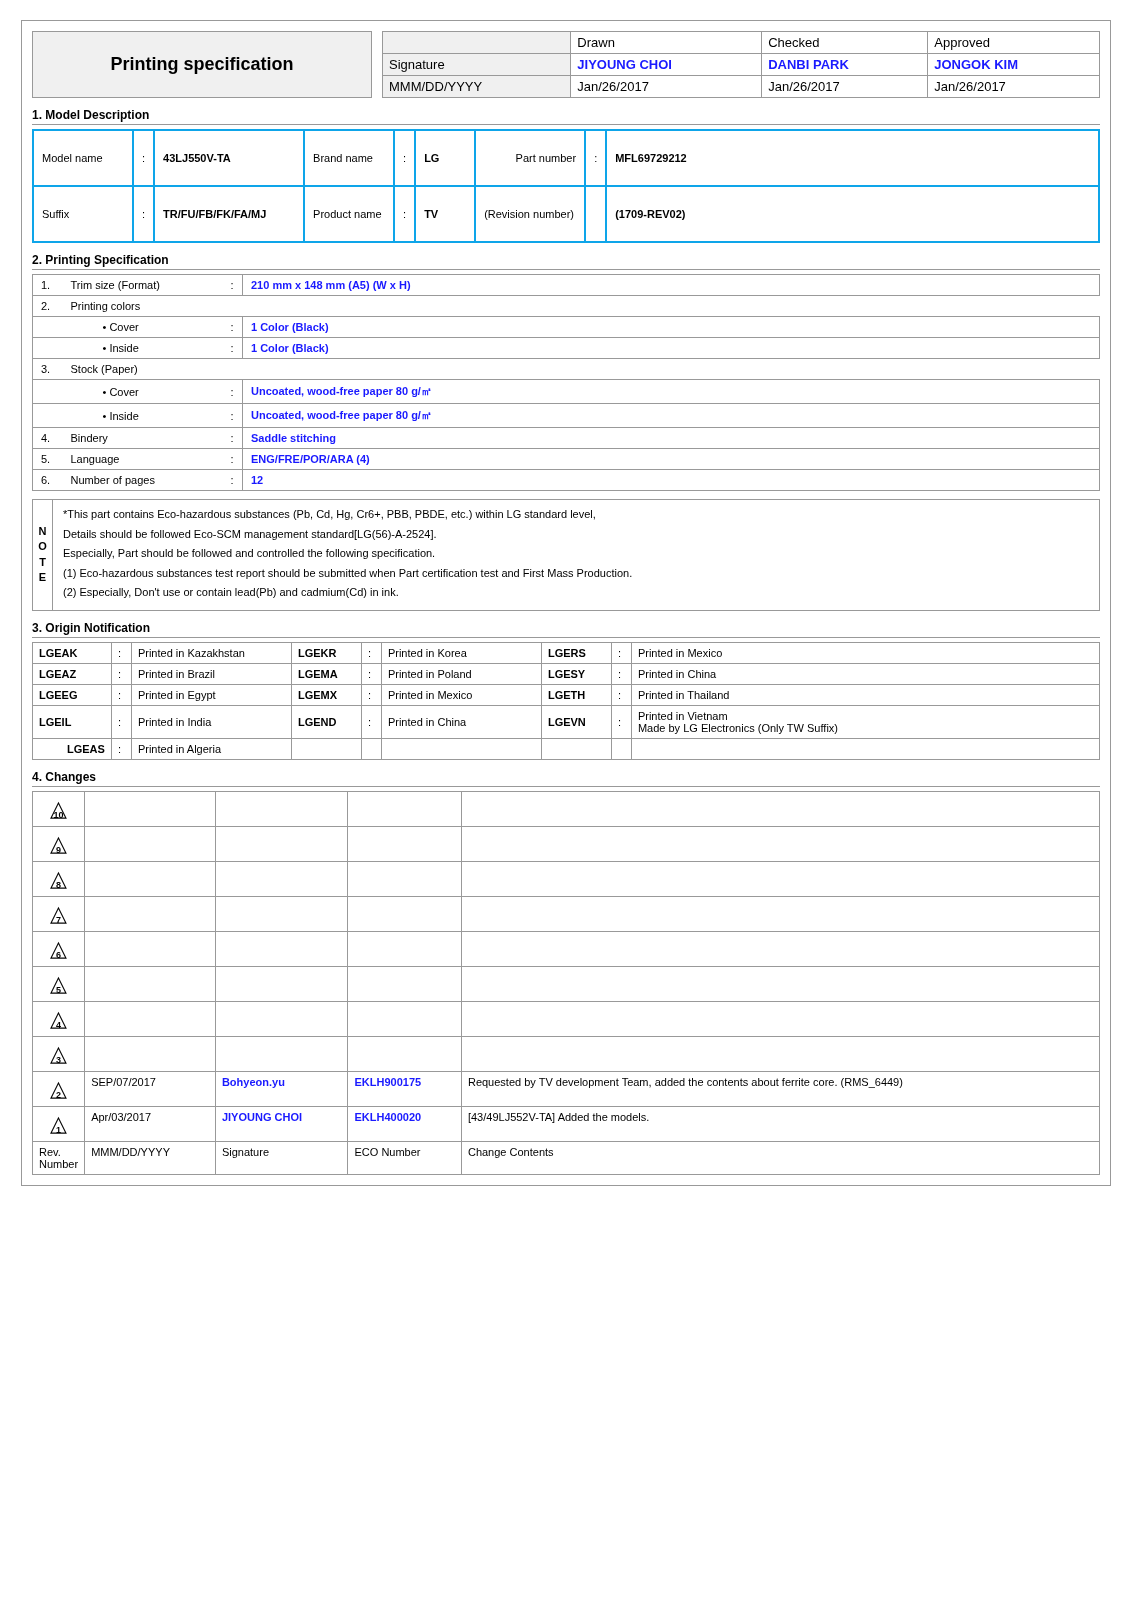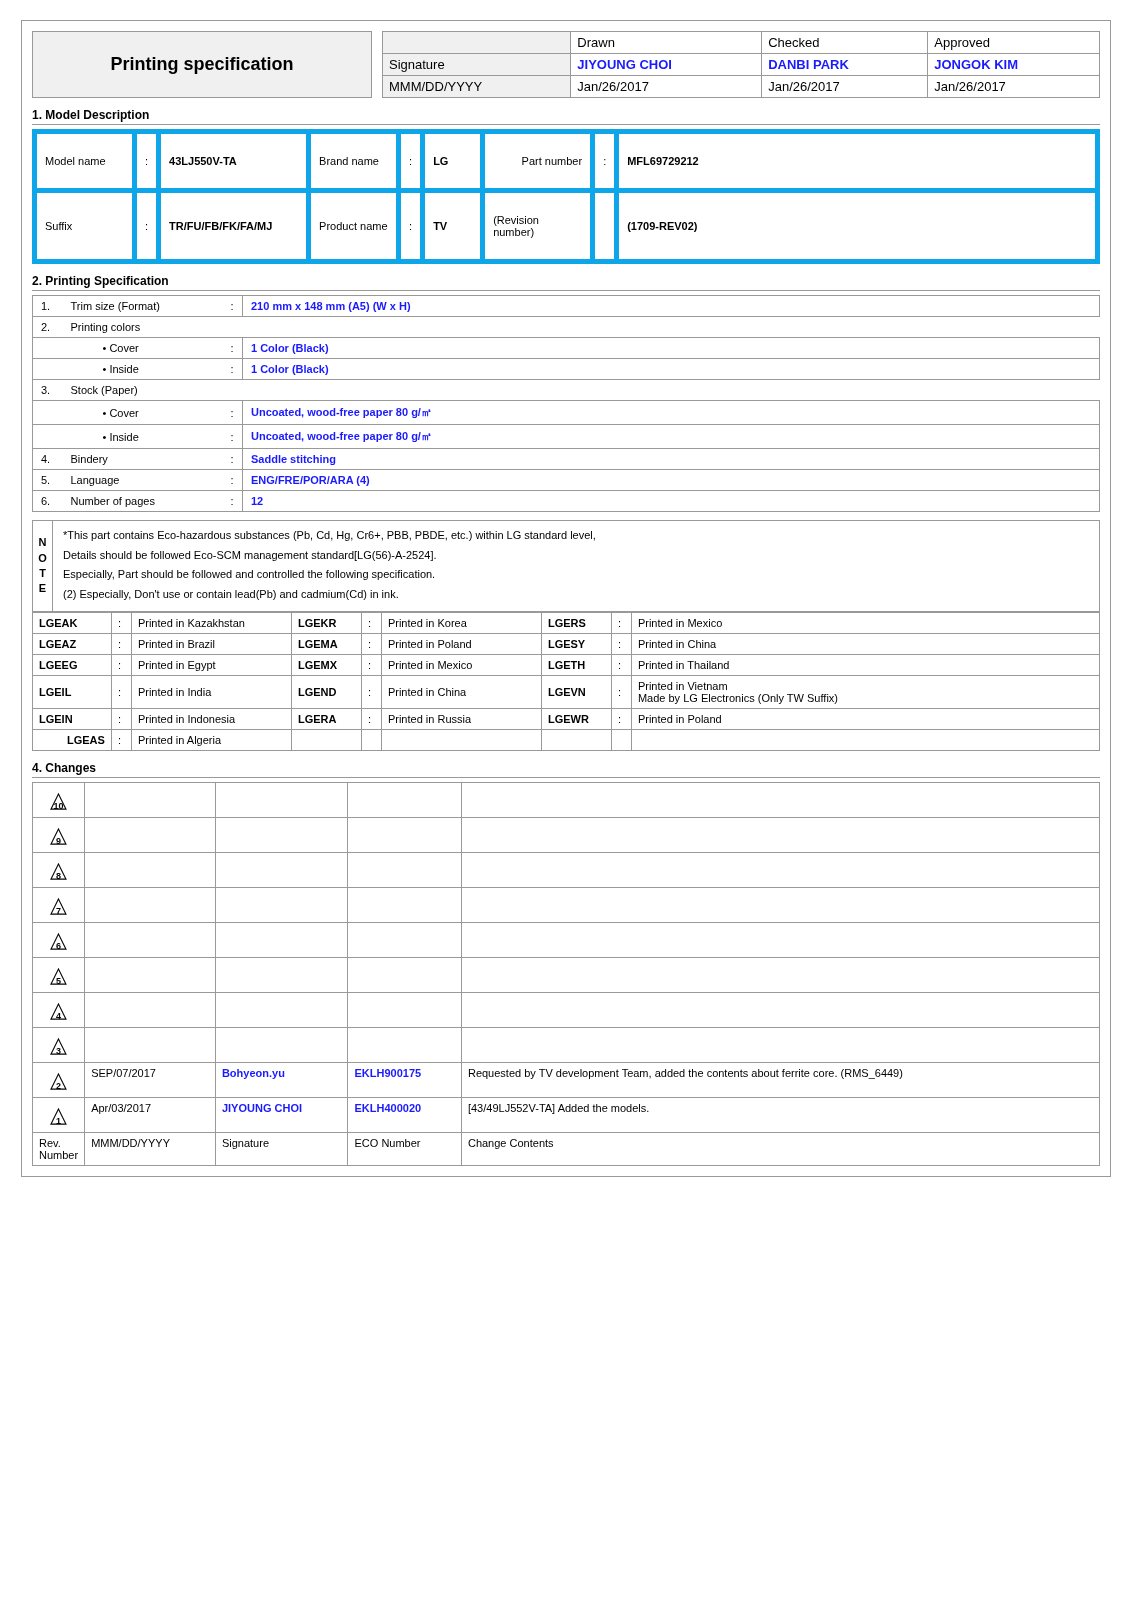--- a/index.html
+++ b/index.html
@@ -63,21 +63,21 @@
       padding-bottom: 2px;
     }
 
     
     .model-table {
       width: 100%;
       border-collapse: collapse;
       font-size: 11px;
     }
     .model-table td {
-      border: 5px solid #0ea5e9;
+      border: 2px solid #0ea5e9;
       padding: 21px 8px;
     }
     .model-value {
       font-weight: bold;
       color: #000;
     }
 
     
     .spec-table {
       width: 100%;
@@ -285,24 +285,26 @@
     <div class="note-sidebar">
       <span>N</span>
       <span>O</span>
       <span>T</span>
       <span>E</span>
     </div>
     <div class="note-content">
       <p>*This part contains Eco-hazardous substances (Pb, Cd, Hg, Cr6+, PBB, PBDE, etc.) within LG standard level,</p>
       <p>Details should be followed Eco-SCM management standard[LG(56)-A-2524].</p>
       <p>Especially, Part should be followed and controlled the following specification.</p>
+      <p>(1) Eco-hazardous substances test report should be submitted when Part certification test and First Mass Production.</p>
       <p>(2) Especially, Don't use or contain lead(Pb) and cadmium(Cd) in ink.</p>
     </div>
   </div>
 
+  <div class="section-title">3. Origin Notification</div>
   <table class="origin-table">
     <tbody>
         <tr>
       <td style="width:70px;font-weight:bold;">LGEAK</td>
       <td style="width:20px;">:</td>
       <td style="width:160px;">Printed in Kazakhstan</td>
       <td style="width:70px;font-weight:bold;">LGEKR</td>
       <td style="width:20px;">:</td>
       <td style="width:160px;">Printed in Korea</td>
       <td style="width:70px;font-weight:bold;">LGERS</td>
@@ -336,31 +338,20 @@
       <td>:</td>
       <td>Printed in India</td>
       <td style="font-weight:bold;">LGEND</td>
       <td>:</td>
       <td>Printed in China</td>
       <td style="font-weight:bold;">LGEVN</td>
       <td>:</td>
       <td>Printed in Vietnam<br>Made by LG Electronics (Only TW Suffix)</td>
     </tr>
     <tr>
-      <td style="font-weight:bold;">LGEIN</td>
-      <td>:</td>
-      <td>Printed in Indonesia</td>
-      <td style="font-weight:bold;">LGERA</td>
-      <td>:</td>
-      <td>Printed in Russia</td>
-      <td style="font-weight:bold;">LGEWR</td>
-      <td>:</td>
-      <td>Printed in Poland</td>
-    </tr>
-    <tr>
       <td style="font-weight:bold;padding-left:34px;">LGEAS</td>
       <td>:</td>
       <td>Printed in Algeria</td>
       <td></td>
       <td></td>
       <td></td>
       <td></td>
       <td></td>
       <td></td>
     </tr>

